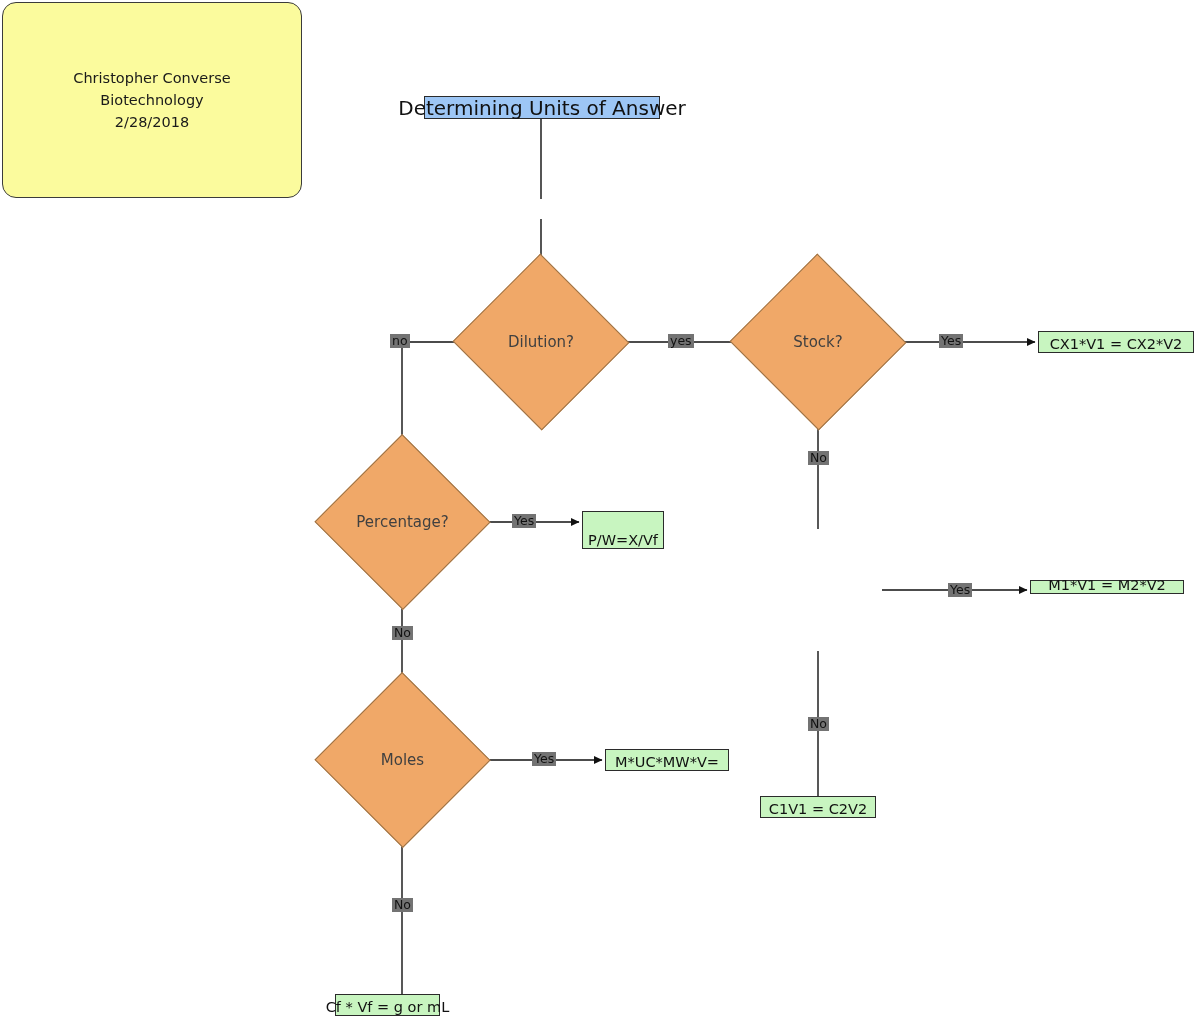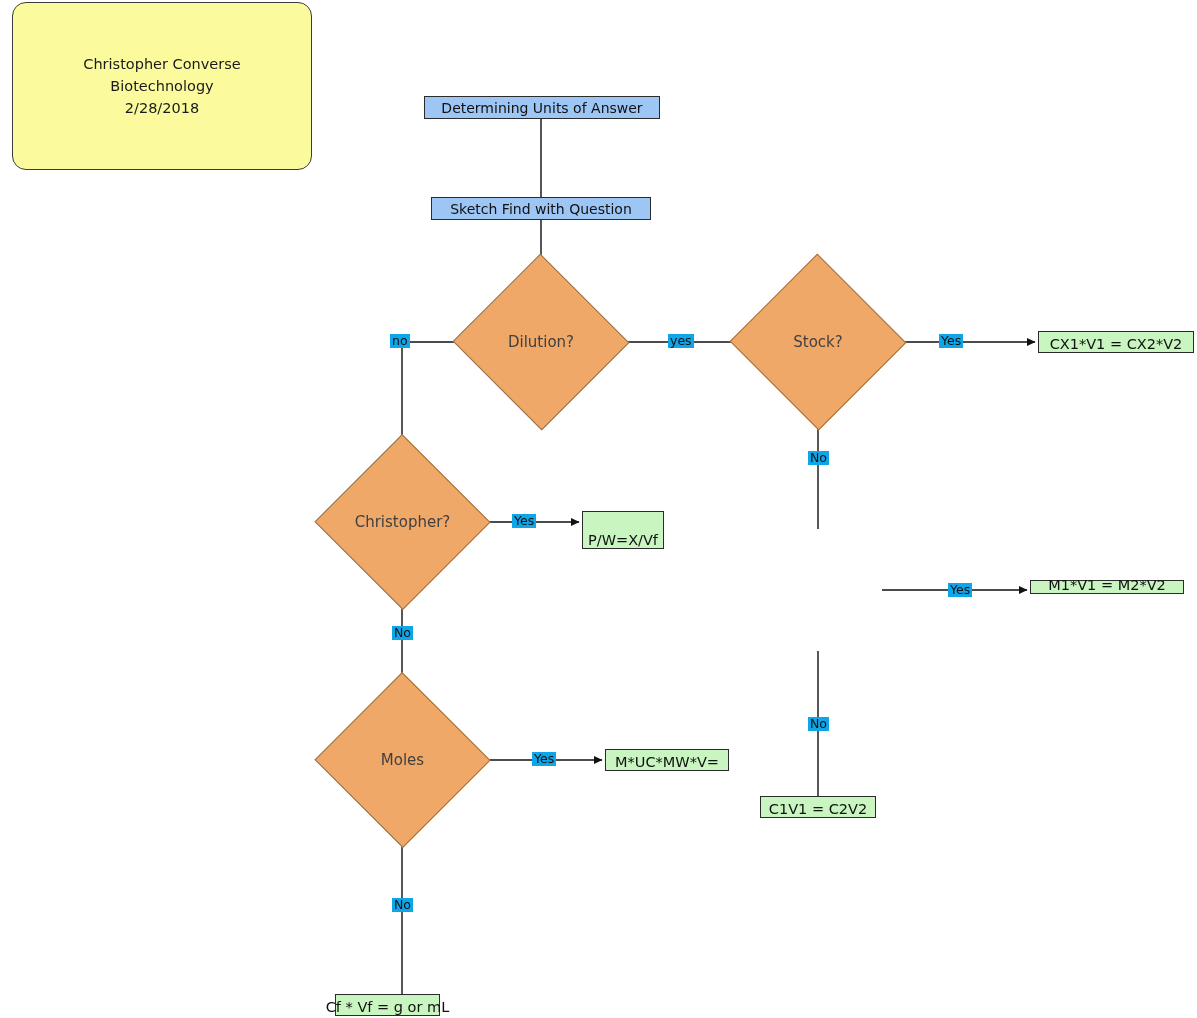--- a/index.html
+++ b/index.html
@@ -50,21 +50,21 @@
 
   
   .proc-box {
     position: absolute;
     background: #9dc6f5;
     border: 1.3px solid #2b2b2b;
     box-sizing: border-box;
     display: flex;
     align-items: center;
     justify-content: center;
-    font-size: 14px;
+    font-size: 20px;
     color: #111111;
     white-space: nowrap;
     padding: 0 5px;
   }
 
   
   .result-box {
     position: absolute;
     background: #c8f5c0;
     border: 1.3px solid #2b2b2b;
@@ -104,21 +104,21 @@
     font-size: 15px;
     color: #404040;
     white-space: nowrap;
   }
 
   
   .edge-label {
     position: absolute;
     font-size: 12.5px;
     color: #111111;
-    background: #0ea5e9;
+    background: #737373;
     padding: 0 2px;
     white-space: nowrap;
     line-height: 1.1;
   }
 </style>
 </head>
 <body>
 
 <div id="canvas">
 
@@ -147,47 +147,44 @@
 
     <line x1="882" y1="590" x2="1027" y2="590" stroke="#111111" stroke-width="1.4" marker-end="url(#arrow)"></line>
 
     <line x1="818" y1="651" x2="818" y2="797" stroke="#111111" stroke-width="1.4"></line>
 
     <line x1="466" y1="760" x2="602" y2="760" stroke="#111111" stroke-width="1.4" marker-end="url(#arrow)"></line>
 
     <line x1="402" y1="821" x2="402" y2="995" stroke="#111111" stroke-width="1.4"></line>
   </svg>
 
-  <div class="note-card" style="left:2px; top:2px; width:300px; height:168px;margin-left:10px;">
+  <div class="note-card" style="left:2px; top:2px; width:300px; height:196px;">
     <div class="note-text">Christopher Converse
 Biotechnology
 2/28/2018</div>
   </div>
 
   <div class="proc-box" style="left:424px; top:96px; width:236px; height:23px;">
     <span>Determining Units of Answer</span>
   </div>
 
-  <div class="proc-box" style="left:431px; top:197px; width:220px; height:23px;">
-    <span>Sketch Find with Question</span>
-  </div>
 
   <div class="diamond" style="left:478px; top:280px; width:126px; height:124px;">
     <div class="shape"></div>
     <div class="dlabel">Dilution?</div>
   </div>
 
   <div class="diamond" style="left:755px; top:280px; width:126px; height:124px;">
     <div class="shape"></div>
     <div class="dlabel">Stock?</div>
   </div>
 
   <div class="diamond" style="left:340px; top:460px; width:125px; height:124px;">
     <div class="shape"></div>
-    <div class="dlabel">Christopher?</div>
+    <div class="dlabel">Percentage?</div>
   </div>
 
 
   <div class="diamond" style="left:340px; top:698px; width:125px; height:124px;">
     <div class="shape"></div>
     <div class="dlabel">Moles</div>
   </div>
 
   <div class="result-box" style="left:1038px; top:331px; width:156px; height:22px;">
     <span>CX1*V1 = CX2*V2</span>

